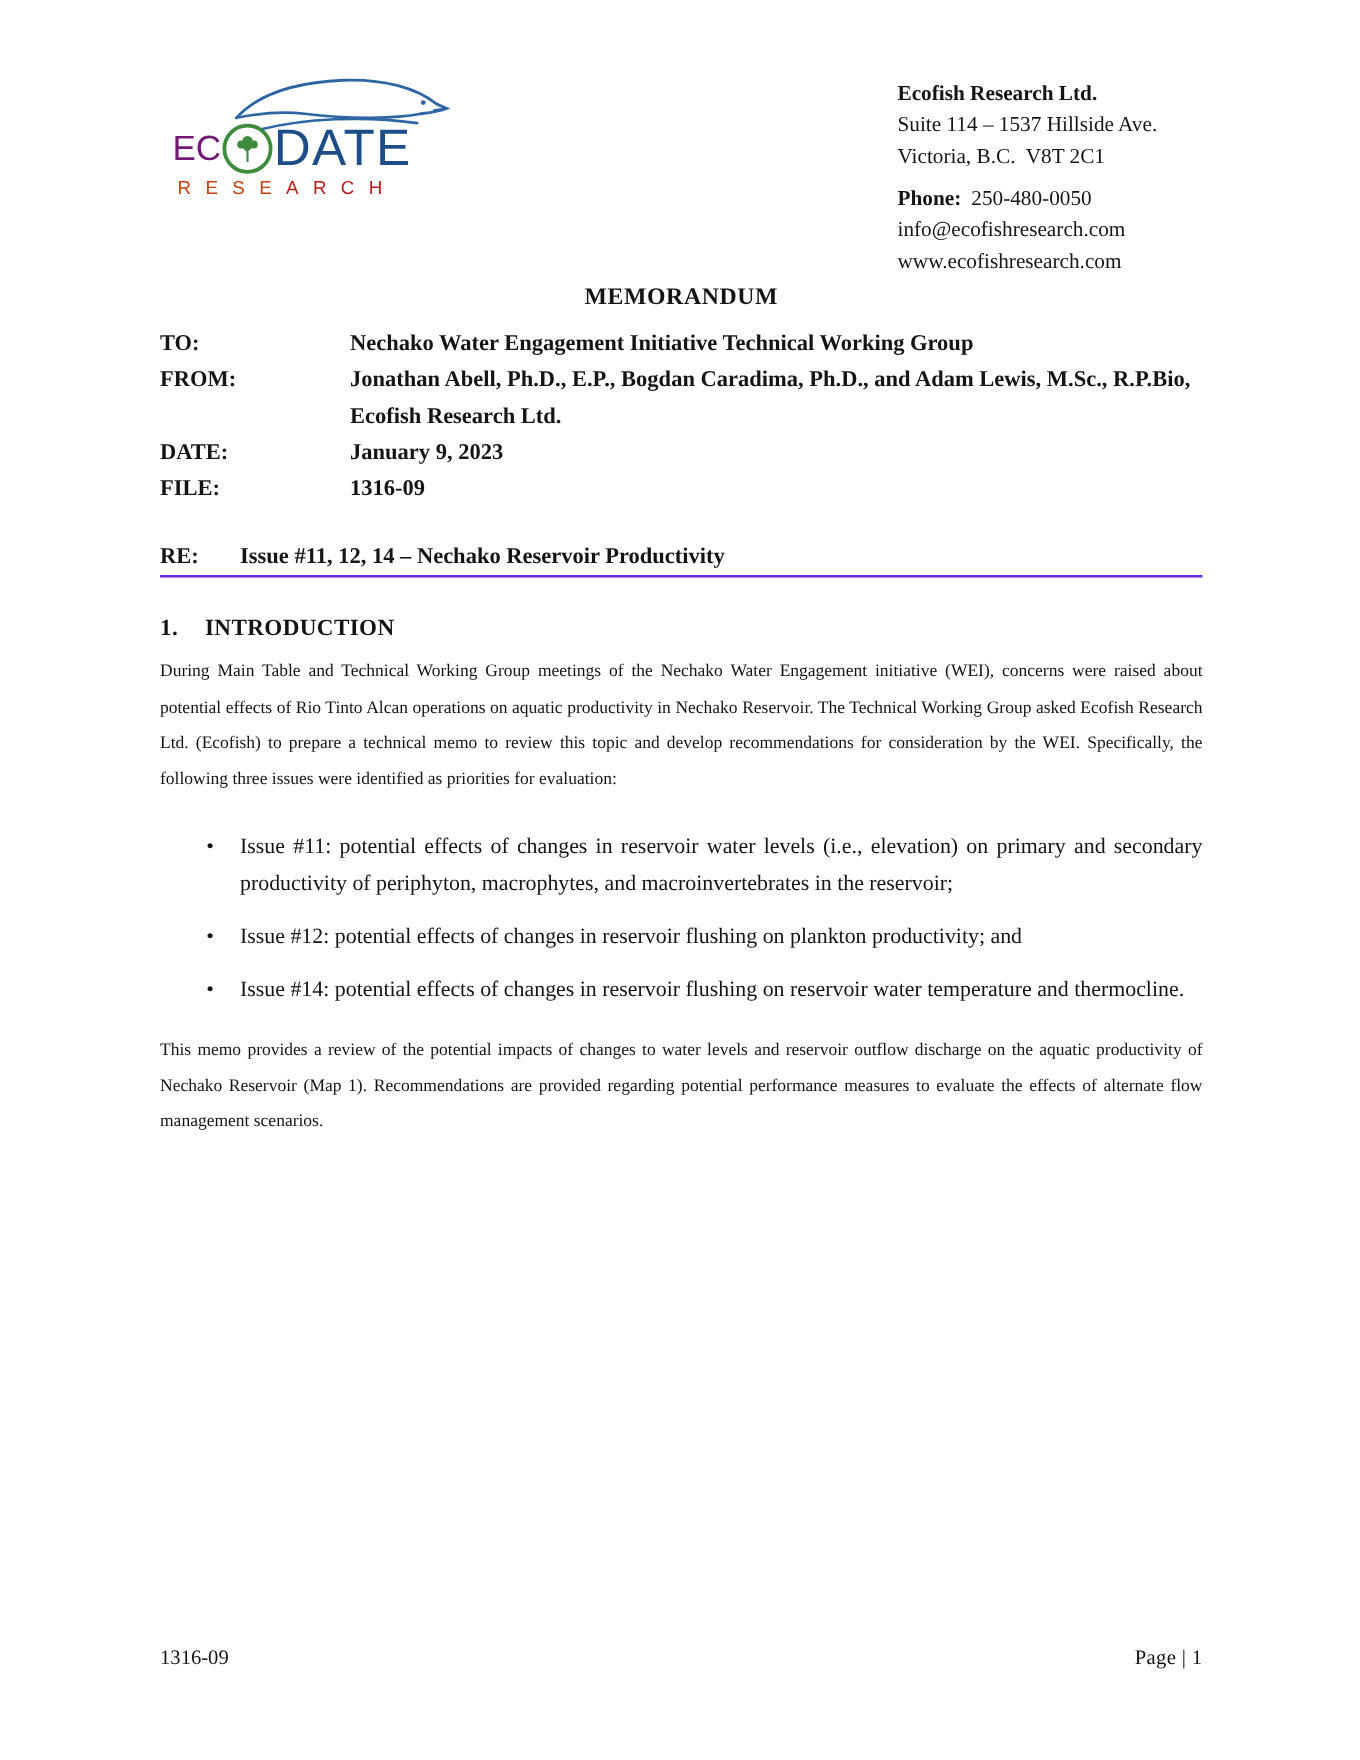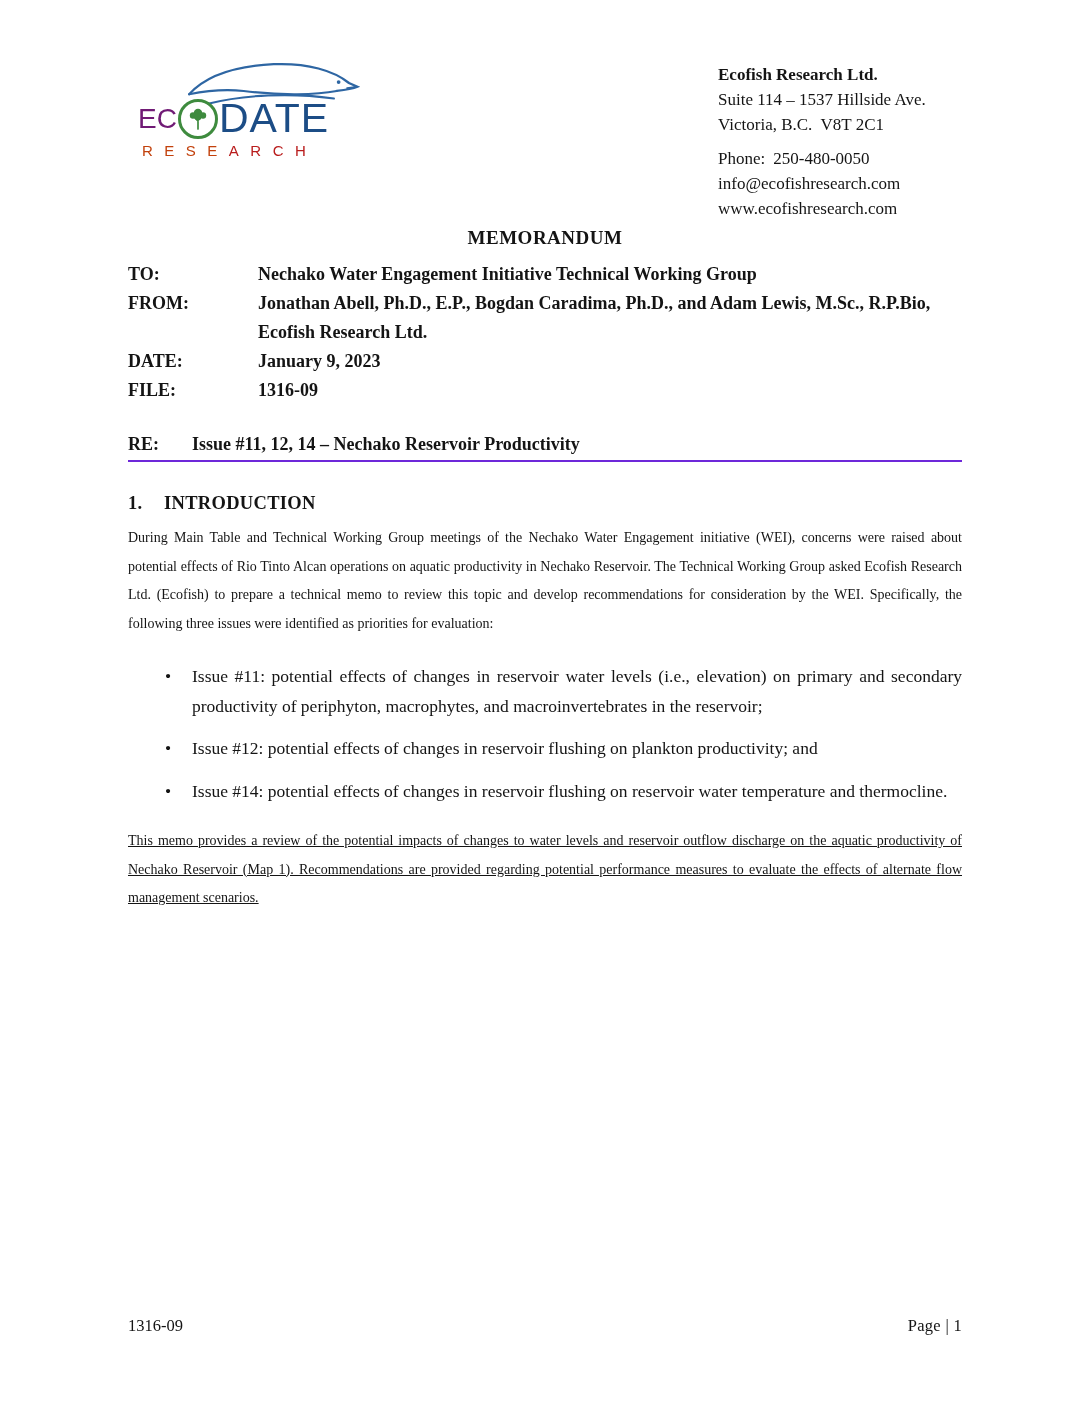--- a/index.html
+++ b/index.html
@@ -28,28 +28,28 @@
     display: flex; align-items: center; justify-content: center; margin: 0 1px;
   }
   .logo-fish-txt { font-size: 41px; color: #1c4d86; letter-spacing: 1px; line-height: 1; }
   .logo-research { margin-top: 3px; font-family: "Liberation Sans", sans-serif; font-size: 15px; letter-spacing: 11.5px; margin-left: 4px; white-space: nowrap; }
   .logo-research .res-left { color: #c2410c; }
   .logo-research .res-right { color: #b91c1c; }
 
   .contact-block { width: 244px; font-size: 17px; line-height: 25px; padding-top: 8px; }
   .contact-company { font-weight: bold; }
   .contact-phone-row { margin-top: 9px; }
-  .contact-phone-label { font-weight: normal; }
+  .contact-phone-label { font-weight: bold; }
   .contact-phone-value { margin-left: 8px; }
 
   
   .memo-title { text-align: center; font-weight: bold; font-size: 19px; letter-spacing: 0.5px; margin-top: 6px; }
 
   .meta-block { margin-top: 11px; font-size: 18px; font-weight: bold; line-height: 29px; }
-  .meta-row { display: flex; }
+  .meta-row { display: flex; gap: 22px; }
   .meta-label { width: 130px; flex: 0 0 130px; }
   .meta-value { flex: 1; }
 
   .re-row {
     display: flex; margin-top: 29px; font-size: 18px; font-weight: bold;
     padding-bottom: 5px; border-bottom: 2px solid #6d28d9;
   }
   .re-label { width: 64px; flex: 0 0 64px; }
 
   
@@ -59,21 +59,21 @@
   .para { font-size: 14px; line-height: 28.5px; text-align: justify; margin-top: 10px; }
 
   .bullet-list { list-style: none; margin-top: 24px; }
   .bullet-item {
     position: relative; padding-left: 64px; font-size: 17.5px; line-height: 29.5px;
     text-align: justify;
   }
   .bullet-item + .bullet-item { margin-top: 13px; }
   .bullet-marker { position: absolute; left: 37px; top: 0; }
 
-  .para-after-list { margin-top: 21px; text-decoration: underline; }
+  .para-after-list { margin-top: 21px; }
 
   
   .footer {
     position: absolute; left: 128px; right: 126px; top: 1316px;
     display: flex; justify-content: space-between;
     font-size: 16.5px;
   }
   .footer-right { letter-spacing: 0.3px; }
 </style>
 </head>

